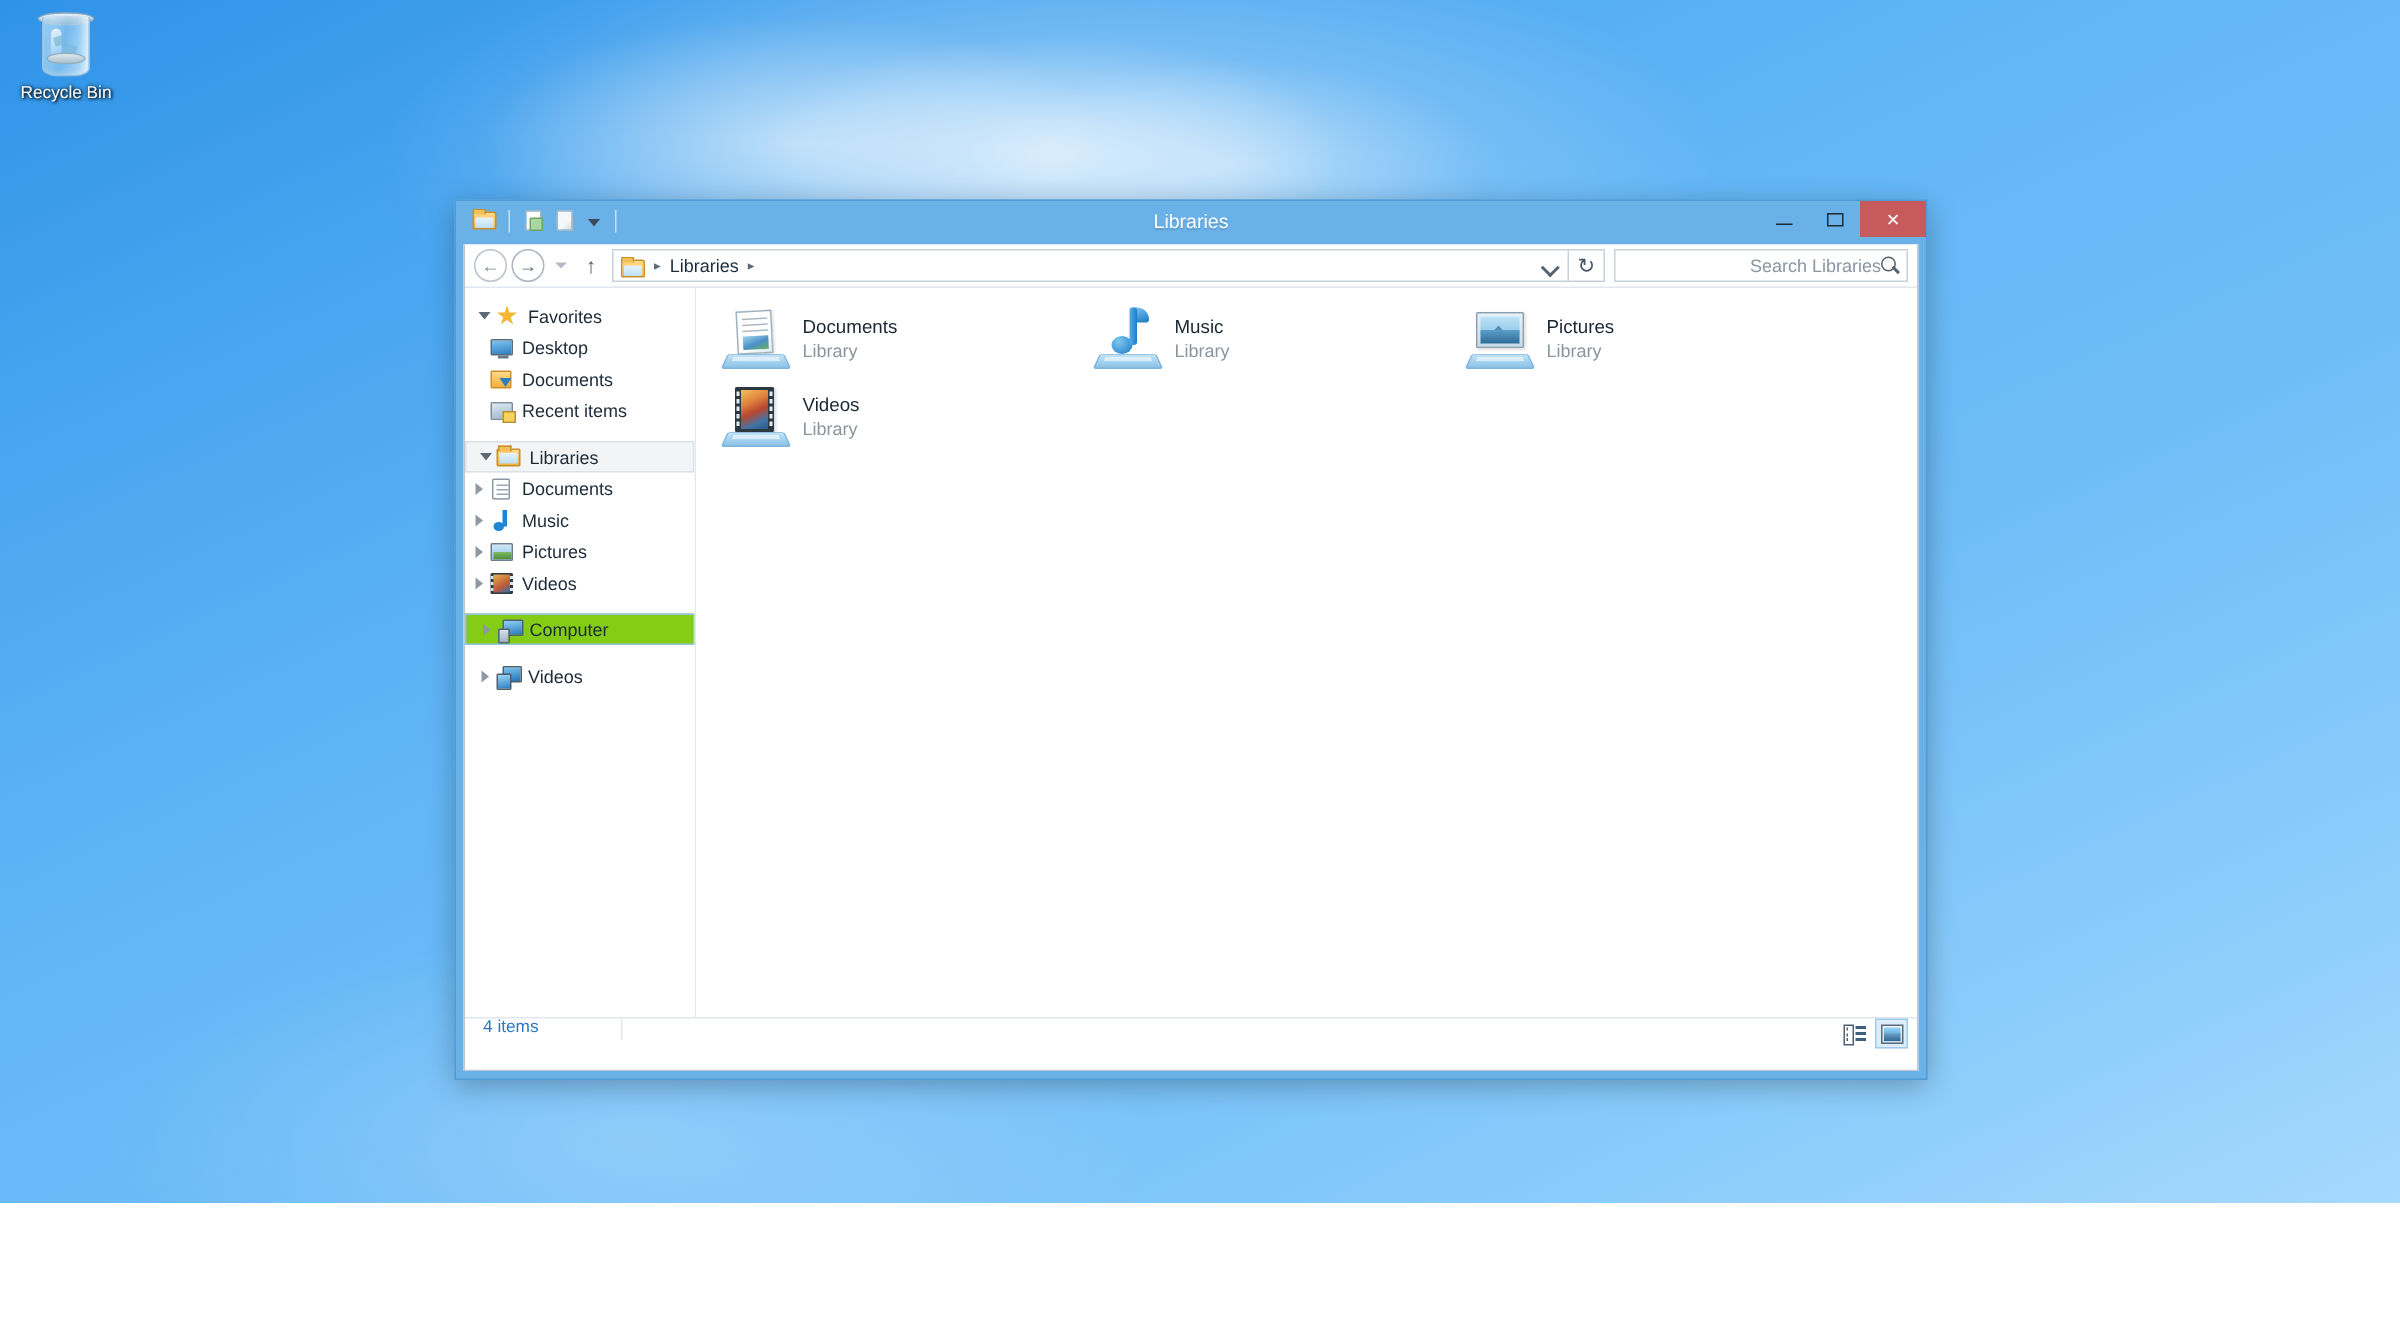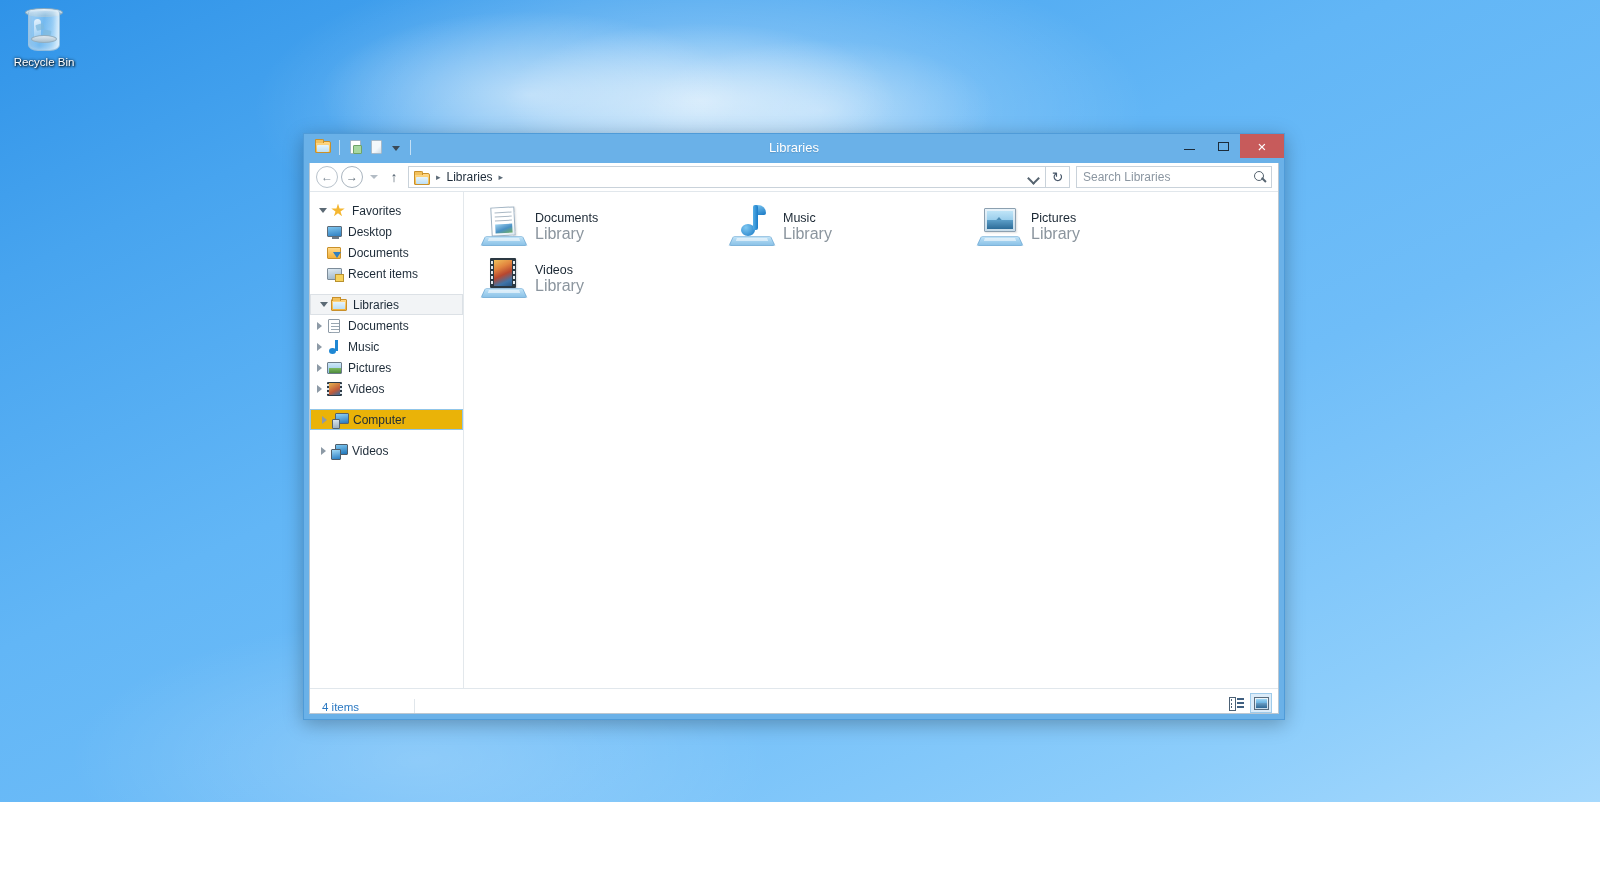--- a/index.html
+++ b/index.html
@@ -247,21 +247,21 @@
     width: 24px; height: 22px; border: 1px solid #c9d2da; border-left: none;
     background: #fff; display: flex; align-items: center; justify-content: center;
     color: #49586a; font-size: 14px; cursor: default;
   }
   .searchbox {
     width: 196px; height: 22px; border: 1px solid #c9d2da; background: #fff;
     margin-left: 6px; display: flex; align-items: center; padding: 0 4px 0 6px;
   }
   .searchbox input {
     border: none; outline: none; flex: 1; font-size: 12px;
-    font-family: "Liberation Sans", sans-serif; color: #222;
+    font-family: "Liberation Sans", sans-serif; color: #222; text-align: right;
   }
   .searchbox input::placeholder { color: #8b96a1; }
   .search-ic {
     width: 13px; height: 13px; position: relative;
   }
   .search-ic:before {
     content:""; position:absolute; left:0; top:0; width:8px; height:8px;
     border: 1.5px solid #55636f; border-radius: 50%;
   }
   .search-ic:after {
@@ -285,21 +285,21 @@
     overflow: hidden;
   }
 
   
   .tree-row {
     height: 21px; display: flex; align-items: center;
     font-size: 12px; color: #1d2b38; cursor: default;
     padding-left: 6px; position: relative;
   }
   .tree-row.sel-soft { background: #f2f4f6; border: 1px solid #dce1e6; }
-  .tree-row.sel-hard { background: #eab308; border: 1px solid #90c5e8; }
+  .tree-row.sel-hard { background: #84cc16; border: 1px solid #90c5e8; }
   .expander {
     width: 14px; height: 14px; display: flex; align-items: center; justify-content: center;
     flex: 0 0 14px;
   }
   .expander i.closed {
     width: 0; height: 0;
     border-top: 4px solid transparent; border-bottom: 4px solid transparent;
     border-left: 5px solid #8d9aa6;
   }
   .expander i.open {
@@ -437,21 +437,21 @@
     width: 248px; height: 52px;
     display: flex; align-items: center;
     padding: 4px 6px; cursor: default;
     border: 1px solid transparent;
   }
   .tile-ico {
     width: 46px; height: 46px; position: relative; margin-right: 8px; flex: 0 0 46px;
   }
   .tile-text { display: flex; flex-direction: column; justify-content: center; }
   .tile-name { font-size: 12.5px; color: #1a2733; line-height: 16px; }
-  .tile-sub { font-size: 16px; color: #8b959e; line-height: 16px; }
+  .tile-sub { font-size: 12px; color: #8b959e; line-height: 16px; }
 
   
   .plate {
     position: absolute; left: 2px; bottom: 2px; width: 42px; height: 13px;
     background: linear-gradient(180deg, rgba(190,226,247,0.95), rgba(135,192,231,0.95));
     border: 1px solid rgba(120,175,215,0.9);
     transform: perspective(40px) rotateX(42deg);
     border-radius: 2px;
   }
   .plate:after {
@@ -531,22 +531,22 @@
     box-shadow: 0 5px 0 #e4ebf0, 0 10px 0 #e4ebf0, 0 15px 0 #e4ebf0, 0 20px 0 #e4ebf0;
   }
   .big-vid:after {
     content:""; position:absolute; right:1px; top:3px; width:2px; height:2.5px;
     background:#e4ebf0;
     box-shadow: 0 5px 0 #e4ebf0, 0 10px 0 #e4ebf0, 0 15px 0 #e4ebf0, 0 20px 0 #e4ebf0;
   }
 
   
   .statusbar {
-    height: 25px; background: #ffffff; border-top: 1px solid #e1e7ec;
-    display: flex; align-items: flex-end; padding: 0 6px 0 12px;
+    height: 35px; background: #ffffff; border-top: 1px solid #e1e7ec;
+    display: flex; align-items: flex-start; padding: 0 6px 0 12px;
     position: relative;
     gap: 45px;
   }
   .status-text { font-size: 11.5px; color: #2a78c2; }
   .status-sep { width:1px; height:14px; background:#e0e6eb; margin-left:10px; }
   .viewbtns { margin-left: auto; display: flex; gap: 3px; align-items: center; }
   .vbtn {
     width: 22px; height: 20px; display:flex; align-items:center; justify-content:center;
     cursor: default; border: 1px solid transparent;
   }

